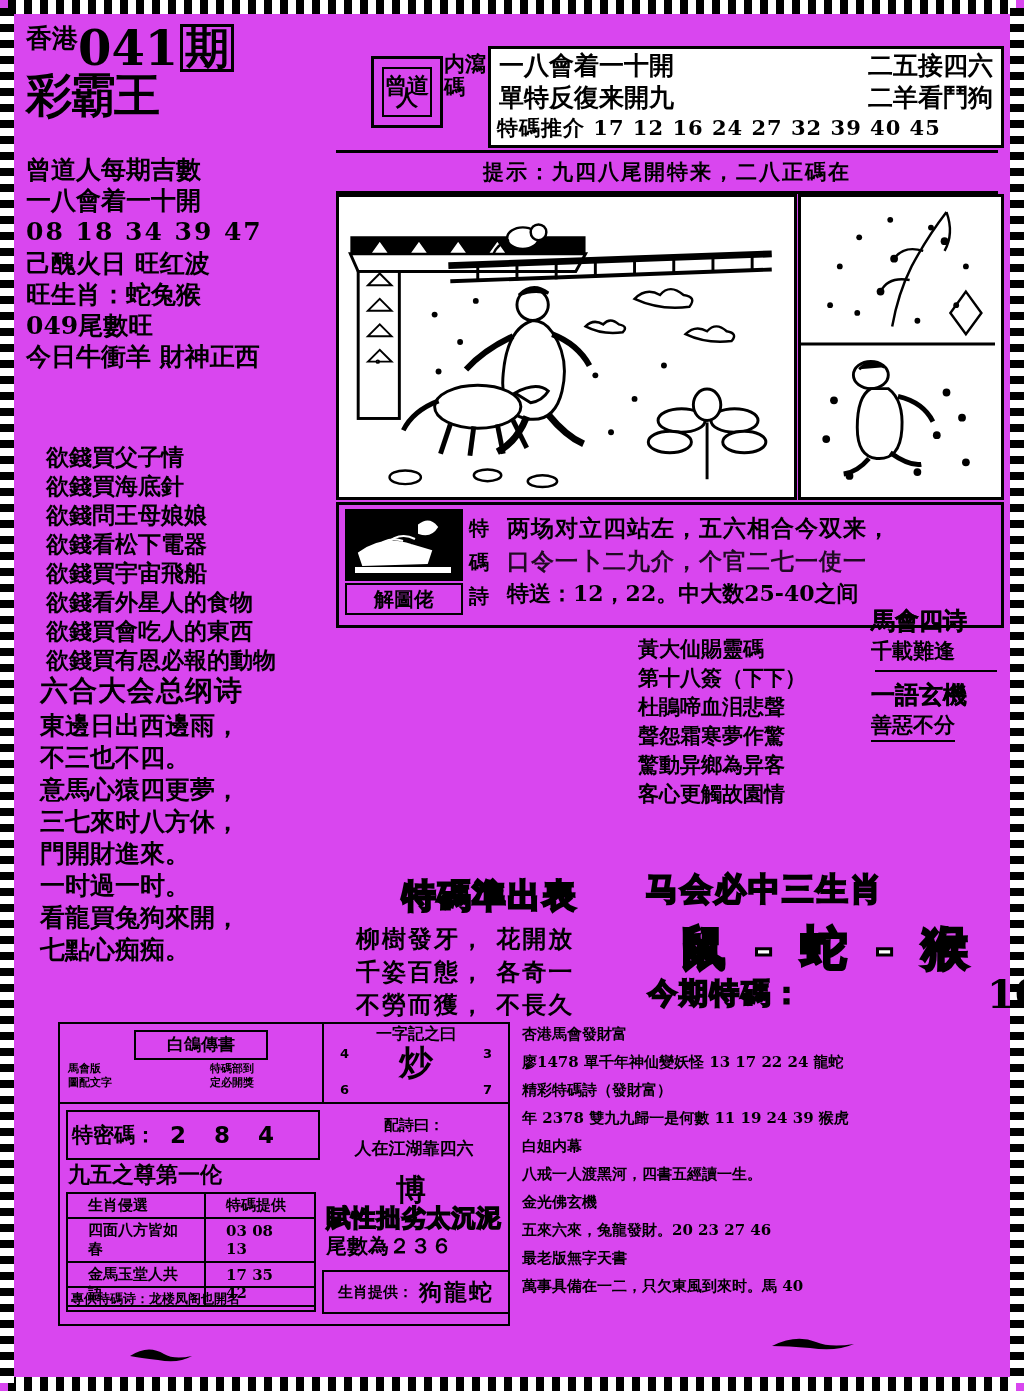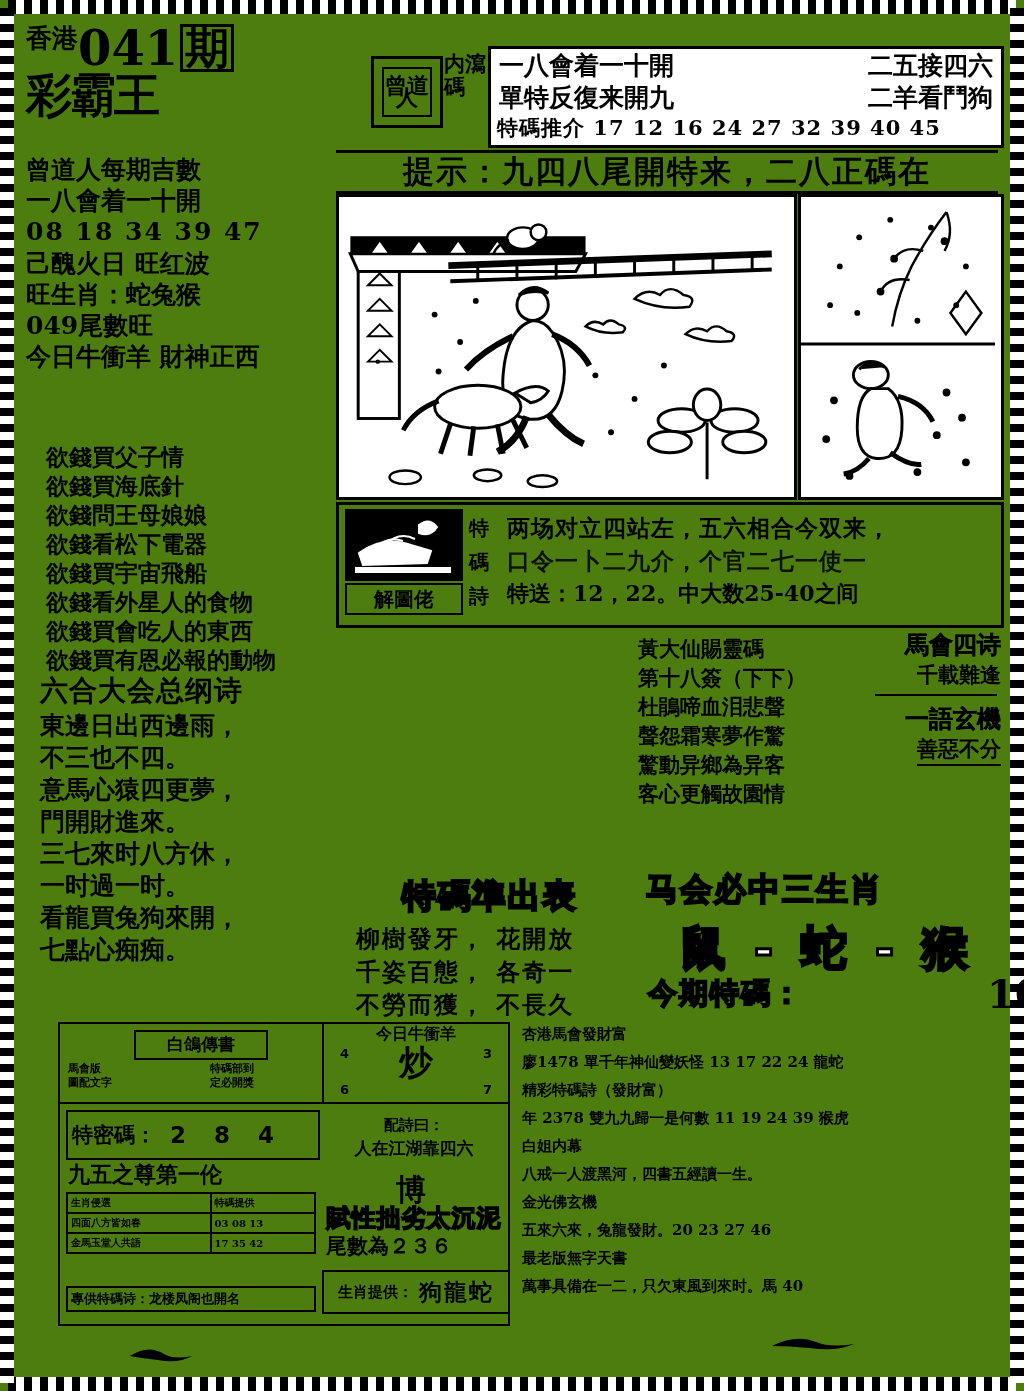--- a/index.html
+++ b/index.html
@@ -1,17 +1,17 @@
 <!DOCTYPE html>
 <html><head>
 <meta charset="utf-8">
 <style>
   html,body{margin:0;padding:0;background:#fff;}
   body{width:1024px;height:1391px;font-family:"DejaVu Sans","Liberation Sans",sans-serif;color:#000;}
-  .page{position:relative;width:1024px;height:1391px;overflow:hidden;background:#4d7c0f;}
+  .page{position:relative;width:1024px;height:1391px;overflow:hidden;background:#d946ef;}
   .frame-dash-top,.frame-dash-bottom{position:absolute;left:8px;width:1008px;height:14px;
      background:repeating-linear-gradient(90deg,#000 0 8px,#fff 8px 16px);}
   .frame-dash-top{top:0;}
   .frame-dash-bottom{bottom:0;}
   .frame-dash-left,.frame-dash-right{position:absolute;top:8px;height:1375px;width:14px;
      background:repeating-linear-gradient(180deg,#000 0 8px,#fff 8px 16px);}
   .frame-dash-left{left:0;}
   .frame-dash-right{right:0;}
 
   .inner{position:absolute;left:26px;top:22px;width:972px;height:1348px;}
@@ -30,21 +30,21 @@
   .stamp .inner-sq{border:2px solid #000;width:46px;height:46px;display:flex;align-items:center;justify-content:center;font-size:22px;font-weight:bold;}
 
   .neima{position:absolute;left:418px;top:30px;width:44px;font-size:21px;font-weight:bold;line-height:23px;font-family:"DejaVu Serif",serif;}
 
   .headbox{position:absolute;left:462px;top:24px;width:510px;height:96px;border:3px solid #000;background:#fff;}
   .hb-row{display:flex;justify-content:space-between;padding:2px 8px 0 8px;font-size:25px;font-weight:bold;font-family:"DejaVu Serif",serif;line-height:30px;}
   .hb-row span{white-space:nowrap;}
   .hb-last{padding:1px 6px;font-size:21px;font-weight:bold;font-family:"DejaVu Serif",serif;letter-spacing:1px;}
 
   .tips{position:absolute;left:310px;top:128px;width:662px;height:38px;border:3px solid #000;border-left:none;border-right:none;
-     display:flex;align-items:center;justify-content:center;font-size:31px;font-weight:bold;font-family:"DejaVu Serif",serif;letter-spacing:2px;}
+     display:flex;align-items:center;justify-content:center;font-size:21px;font-weight:bold;font-family:"DejaVu Serif",serif;letter-spacing:2px;}
 
   
   .leftcol{position:absolute;left:0;top:132px;width:300px;}
   .lc-line{font-size:25px;font-weight:bold;line-height:31px;font-family:"DejaVu Serif",serif;}
   .lc-num{font-size:25px;font-weight:bold;letter-spacing:2px;line-height:32px;font-family:"DejaVu Serif",serif;}
   .leftcol2{position:absolute;left:20px;top:420px;width:300px;}
   .lc2-line{font-size:23px;font-weight:bold;line-height:29px;font-family:"DejaVu Serif",serif;}
   .leftcol3{position:absolute;left:14px;top:650px;width:300px;}
   .lc3-title{font-size:28px;font-weight:bold;line-height:38px;font-family:"DejaVu Serif",serif;letter-spacing:1px;}
   .lc3-line{font-size:25px;font-weight:bold;line-height:32px;font-family:"DejaVu Serif",serif;}
@@ -63,21 +63,21 @@
   .tema-text{position:absolute;left:168px;top:6px;width:486px;}
   .tema-t1{font-size:23px;font-weight:bold;font-family:"DejaVu Serif",serif;line-height:33px;letter-spacing:1px;}
   .tema-t2{font-size:23px;font-weight:bold;font-family:"DejaVu Serif",serif;line-height:33px;letter-spacing:1px;opacity:.85;}
   .tema-t3{font-size:22px;font-weight:bold;font-family:"DejaVu Serif",serif;line-height:32px;}
 
   
   .midA{position:absolute;left:318px;top:612px;width:285px;}
   .midA div{font-size:21px;font-weight:bold;line-height:29px;font-family:"DejaVu Serif",serif;}
   .midB{position:absolute;left:612px;top:612px;width:230px;}
   .midB div{font-size:21px;font-weight:bold;line-height:29px;font-family:"DejaVu Serif",serif;}
-  .midC{position:absolute;left:845px;top:608px;width:130px;text-align:right;}
+  .midC{position:absolute;left:845px;top:584px;width:130px;text-align:left;}
   .mc-t{font-size:24px;font-weight:bold;font-family:"DejaVu Serif",serif;line-height:30px;
      -webkit-text-stroke:0.4px #000;}
   .mc-s{font-size:21px;font-weight:bold;font-family:"DejaVu Serif",serif;line-height:30px;}
   .mc-hr{border-bottom:2px solid #000;margin:4px 4px 8px 4px;}
 
   .banner{position:absolute;left:330px;top:852px;width:268px;height:44px;
      display:flex;align-items:center;justify-content:center;font-size:33px;font-weight:bold;
      font-family:"DejaVu Serif",serif;letter-spacing:2px;color:#fff;-webkit-text-stroke:2.5px #000;}
   .poem4{position:absolute;left:330px;top:900px;width:290px;}
   .poem4 div{font-size:24px;font-weight:bold;line-height:33px;font-family:"DejaVu Serif",serif;letter-spacing:2px;}
@@ -98,21 +98,21 @@
   .ct-sm{position:absolute;font-size:11px;font-weight:bold;line-height:14px;font-family:"DejaVu Serif",serif;}
   .card-right{position:absolute;left:262px;top:0;width:184px;height:78px;border-left:2px solid #000;text-align:center;}
   .cr-t{font-size:16px;font-weight:bold;font-family:"DejaVu Serif",serif;}
   .cr-big{font-size:34px;font-weight:bold;font-family:"DejaVu Serif",serif;line-height:34px;}
   .cr-n{position:absolute;font-size:13px;font-weight:bold;}
   .tm-box{position:absolute;left:6px;top:86px;width:250px;height:46px;border:2px solid #000;display:flex;align-items:center;}
   .tm-lab{font-size:21px;font-weight:bold;font-family:"DejaVu Serif",serif;padding-left:4px;}
   .tm-val{font-size:23px;font-weight:bold;letter-spacing:10px;padding-left:14px;}
   .nine{position:absolute;left:8px;top:136px;font-size:22px;font-weight:bold;font-family:"DejaVu Serif",serif;}
   .tbl{position:absolute;left:6px;top:168px;width:250px;border-collapse:collapse;}
-  .tbl td{border:2px solid #000;font-size:10px;font-weight:bold;font-family:"DejaVu Serif",serif;padding:2px 3px;}
+  .tbl td{border:2px solid #000;font-size:15px;font-weight:bold;font-family:"DejaVu Serif",serif;padding:2px 20px;}
   .rowbot{position:absolute;left:6px;top:262px;width:250px;border:2px solid #000;font-size:13px;font-weight:bold;
      font-family:"DejaVu Serif",serif;padding:2px 3px;box-sizing:border-box;}
   .peizhi{position:absolute;left:268px;top:90px;width:172px;text-align:center;}
   .peizhi .l1{font-size:15px;font-weight:bold;font-family:"DejaVu Serif",serif;line-height:22px;}
   .peizhi .l2{font-size:17px;font-weight:bold;font-family:"DejaVu Serif",serif;line-height:24px;}
   .fuxing{position:absolute;left:262px;top:150px;width:184px;text-align:center;font-size:24px;font-weight:bold;
      font-family:"DejaVu Serif",serif;color:#fff;-webkit-text-stroke:1.6px #000;letter-spacing:1px;}
   .weishu{position:absolute;left:266px;top:184px;width:180px;font-size:21px;font-weight:bold;font-family:"DejaVu Serif",serif;}
   .sxbox{position:absolute;left:262px;top:222px;width:184px;height:40px;border:2px solid #000;display:flex;align-items:center;justify-content:center;gap:6px;}
   .sx-l{font-size:15px;font-weight:bold;font-family:"DejaVu Serif",serif;}
@@ -188,22 +188,22 @@
       <div class="lc2-line">欲錢看外星人的食物</div>
       <div class="lc2-line">欲錢買會吃人的東西</div>
       <div class="lc2-line">欲錢買有恩必報的動物</div>
     </div>
 
     <div class="leftcol3">
       <div class="lc3-title">六合大会总纲诗</div>
       <div class="lc3-line">東邊日出西邊雨，</div>
       <div class="lc3-line">不三也不四。</div>
       <div class="lc3-line">意馬心猿四更夢，</div>
+      <div class="lc3-line">三七來时八方休，</div>
       <div class="lc3-line">門開財進來。</div>
-      <div class="lc3-line">三七來时八方休，</div>
       <div class="lc3-line">一时過一时。</div>
       <div class="lc3-line">看龍買兔狗來開，</div>
       <div class="lc3-line">七點心痴痴。</div>
     </div>
 
     <div class="pic-main">
       <svg viewBox="0 0 455 300" width="449" height="294">
         <rect x="0" y="0" width="455" height="300" fill="#fff"></rect>
 
         <path d="M10 40 L250 40 L250 58 L10 58 Z" fill="#000"></path>
@@ -399,21 +399,21 @@
     <div class="today-num">10</div>
 
     <div class="card">
       <div class="card-top">
         <div class="card-title">白鴿傳書</div>
         <div class="ct-sm" style="left:8px;top:38px;">馬會版</div>
         <div class="ct-sm" style="left:8px;top:52px;">圖配文字</div>
         <div class="ct-sm" style="left:150px;top:38px;">特碼部到</div>
         <div class="ct-sm" style="left:150px;top:52px;">定必開獎</div>
         <div class="card-right">
-          <div class="cr-t">今日牛衝羊</div>
+          <div class="cr-t">一字記之曰</div>
           <div class="cr-big">炒</div>
           <div class="cr-n" style="left:16px;top:22px;">4</div>
           <div class="cr-n" style="right:16px;top:22px;">3</div>
           <div class="cr-n" style="left:16px;top:58px;">6</div>
           <div class="cr-n" style="right:16px;top:58px;">7</div>
         </div>
       </div>
       <div class="tm-box">
         <span class="tm-lab">特密碼：</span>
         <span class="tm-val">2 8 4</span>

